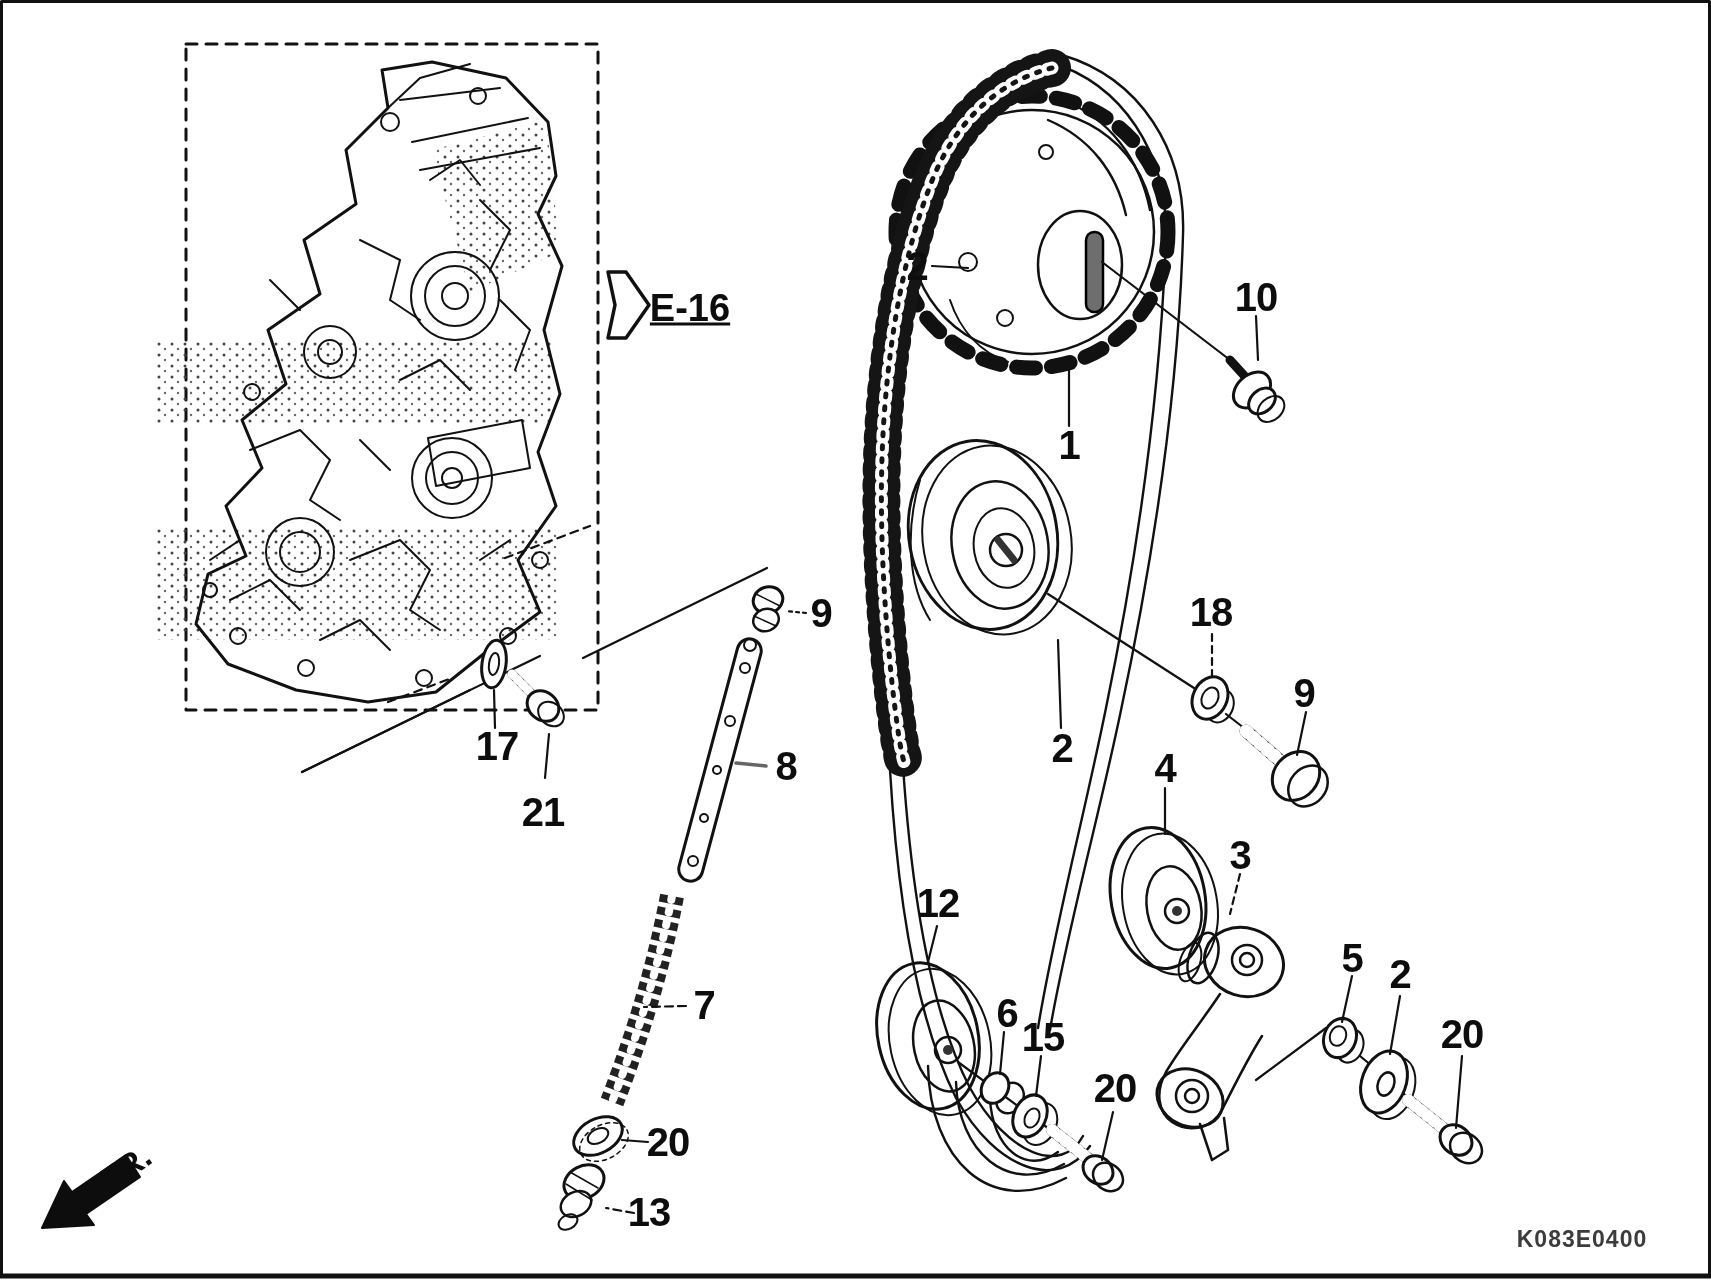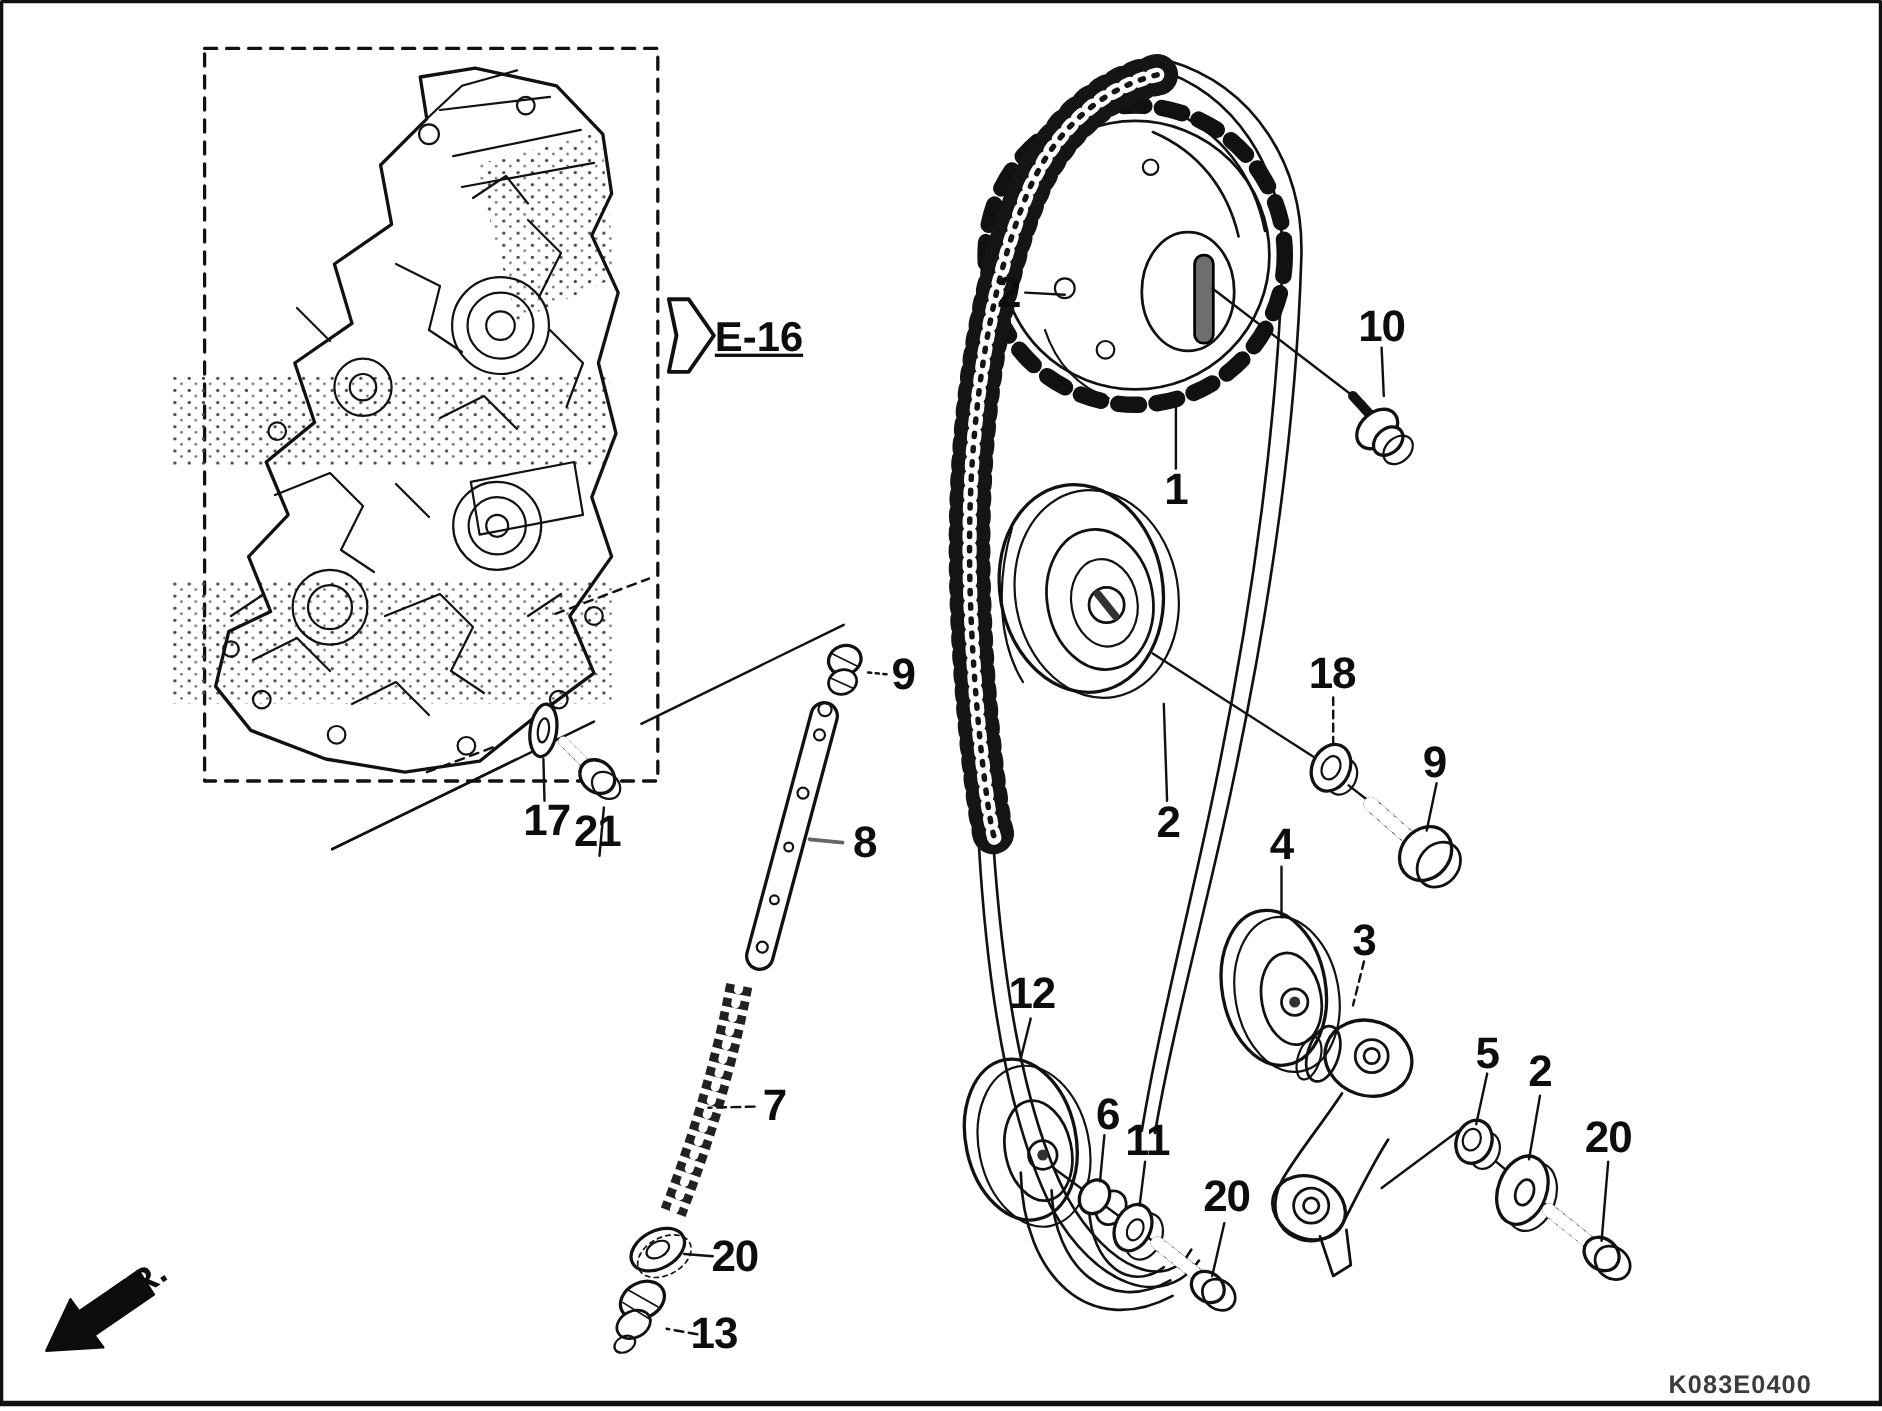--- a/index.html
+++ b/index.html
@@ -6,21 +6,21 @@
   #stage{position:relative;width:1711px;height:1283px;background:#fff;overflow:hidden;
          font-family:"Liberation Sans",sans-serif;}
   #art{position:absolute;left:0;top:0;}
   .co{position:absolute;transform:translate(-50%,-50%);font:bold 40px "Liberation Sans",sans-serif;
       letter-spacing:-1px;color:#0d0d0d;white-space:nowrap;line-height:1;}
   .ref{position:absolute;transform:translate(-50%,-50%);font:bold 38px "Liberation Sans",sans-serif;
       letter-spacing:0px;color:#0d0d0d;white-space:nowrap;text-decoration:underline;}
   .fr{position:absolute;transform:translate(-50%,-50%) rotate(-35deg);
       font:bold 33px "Liberation Sans",sans-serif;color:#0d0d0d;white-space:nowrap;}
   .code{position:absolute;transform:translate(-50%,-50%);font:bold 23px "Liberation Sans",sans-serif;
-      color:#3c3c3c;letter-spacing:1px;white-space:nowrap;margin-top:20px;}
+      color:#3c3c3c;letter-spacing:1px;white-space:nowrap;}
 </style>
 </head>
 <body>
 
 <div id="stage">
 
 <svg id="art" width="1711" height="1283" viewBox="0 0 1711 1283" fill="none" stroke="#111" stroke-linecap="round" stroke-linejoin="round">
 
   <defs>
     <pattern id="stip" width="13" height="11" patternUnits="userSpaceOnUse">
@@ -315,25 +315,25 @@
   <div class="co" style="left:1352px;top:958px">5</div>
   <div class="co" style="left:1007px;top:1013px">6</div>
   <div class="co" style="left:704px;top:1005px">7</div>
   <div class="co" style="left:786px;top:766px">8</div>
   <div class="co" style="left:821px;top:613px">9</div>
   <div class="co" style="left:1062px;top:748px">2</div>
   <div class="co" style="left:1304px;top:693px">9</div>
   <div class="co" style="left:938px;top:903px">12</div>
   <div class="co" style="left:649px;top:1212px">13</div>
   <div class="co" style="left:1256px;top:297px">10</div>
-  <div class="co" style="left:1043px;top:1037px">11</div>
+  <div class="co" style="left:1043px;top:1037px">15</div>
   <div class="co" style="left:1400px;top:974px">2</div>
   <div class="co" style="left:497px;top:746px">17</div>
   <div class="co" style="left:1211px;top:612px">18</div>
   <div class="co" style="left:668px;top:1142px">20</div>
   <div class="co" style="left:1115px;top:1088px">20</div>
   <div class="co" style="left:1462px;top:1034px">20</div>
-  <div class="co" style="left:543px;top:756px">21</div>
+  <div class="co" style="left:543px;top:812px">21</div>
 
   <div class="ref" style="left:690px;top:308px">E-16</div>
   <div class="fr" style="left:126px;top:1168px">FR.</div>
   <div class="code" style="left:1582px;top:1239px">K083E0400</div>
 </div>
 
 </body></html>

